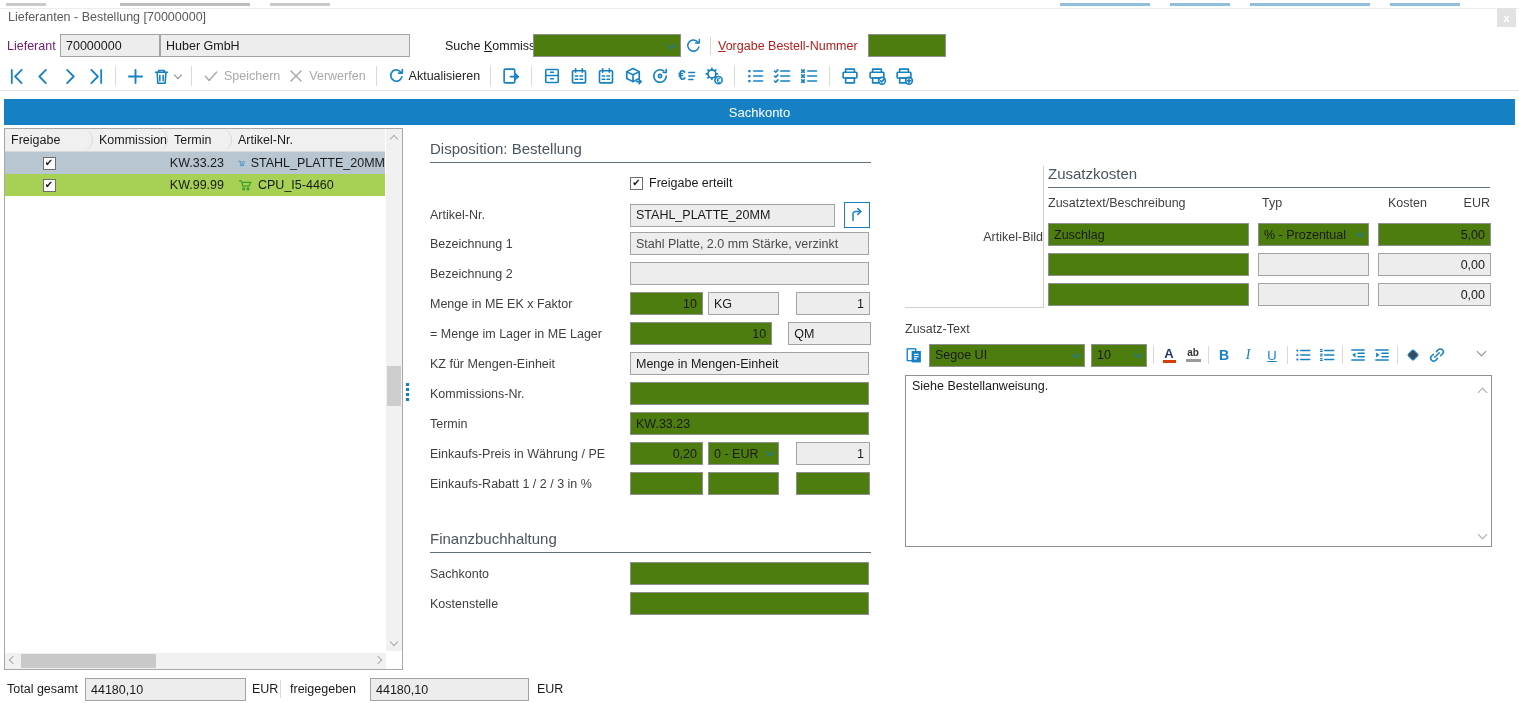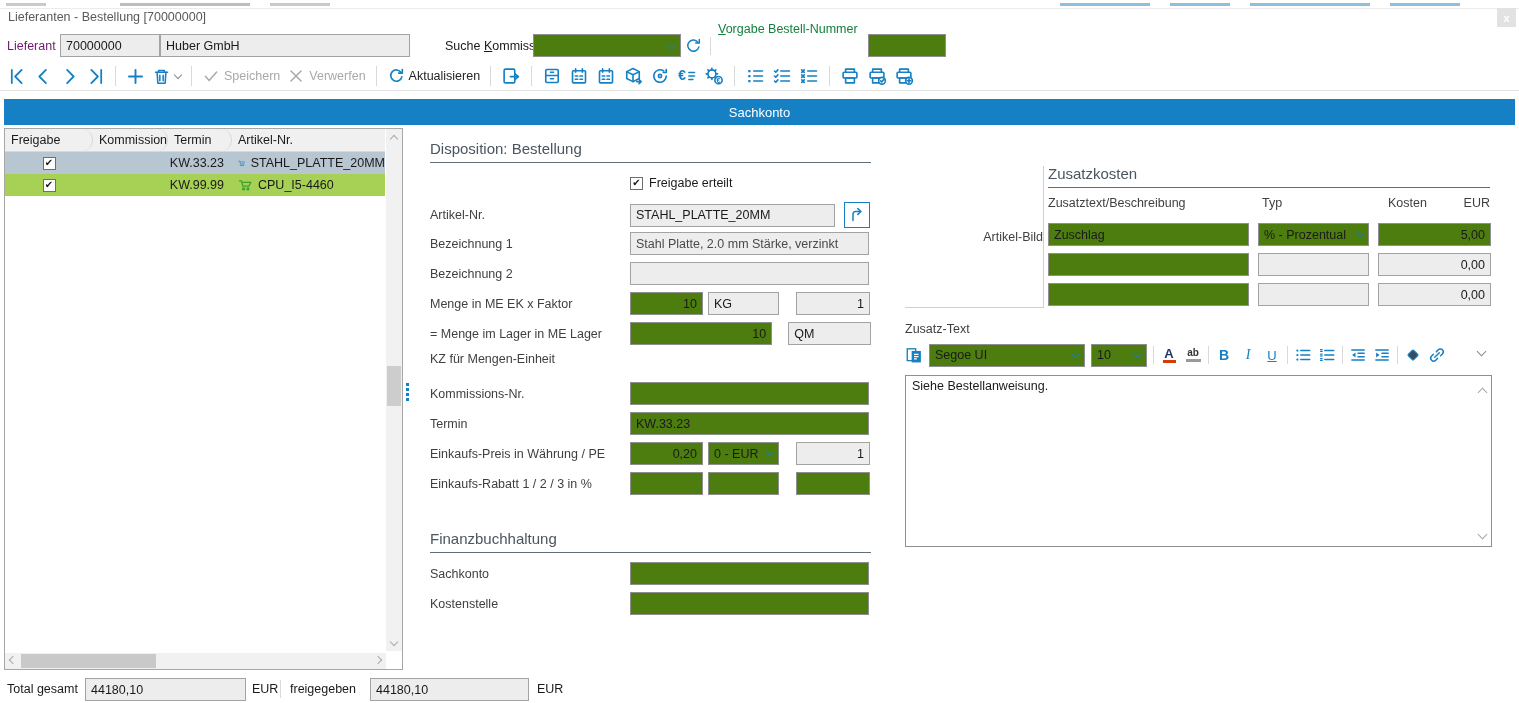--- a/index.html
+++ b/index.html
@@ -106,21 +106,21 @@
     <span></span>
     <span class="cv"></span>
   </div>
   <span class="abs tbtn" style="left:684px;top:37px;">
     <svg class="ic" width="18" height="18" viewBox="0 0 16 16">
       <path d="M12.6 5A5 5 0 1 0 13.2 8.8"></path>
         <path d="M13.6 2.2v3.2h-3.2"></path>
     </svg>
   </span>
   <span class="abs vsep" style="left:710px;top:37px;"></span>
-  <div class="abs" style="left:718px;top:22px;color:#15803d;">
+  <div class="abs" style="left:718px;top:39px;color:#b91c1c;">
     <span class="mn">V</span><span>orgabe Bestell-Nummer</span>
   </div>
   <div class="abs fld" style="left:868px;top:34px;width:66px;"></div>
 
   <div class="toolbar">
     <span class="tbtn">
       <svg class="ic" width="19" height="19" viewBox="0 0 16 16" style="stroke-width:1.5">
           <path d="M3.2 2.5v11"></path>
           <path d="M11.5 2.5 6 8l5.5 5.5"></path>
         </svg>
@@ -392,20 +392,21 @@
     </div>
 
     <div class="frow" style="top:182px;">
       <span class="lbl">= Menge im Lager in ME Lager</span>
       <span class="fld num" style="width:136px;">10</span>
       <span class="fld ro" style="width:74px;margin-left:16px;">QM</span>
     </div>
 
     <div class="frow" style="top:212px;">
       <span class="lbl">KZ für Mengen-Einheit</span>
+      <span class="fld ro" style="width:227px;">Menge in Mengen-Einheit</span>
     </div>
 
     <div class="frow" style="top:242px;">
       <span class="lbl">Kommissions-Nr.</span>
       <span class="fld" style="width:227px;"></span>
     </div>
 
     <div class="frow" style="top:272px;">
       <span class="lbl">Termin</span>
       <span class="fld" style="width:227px;">KW.33.23</span>

